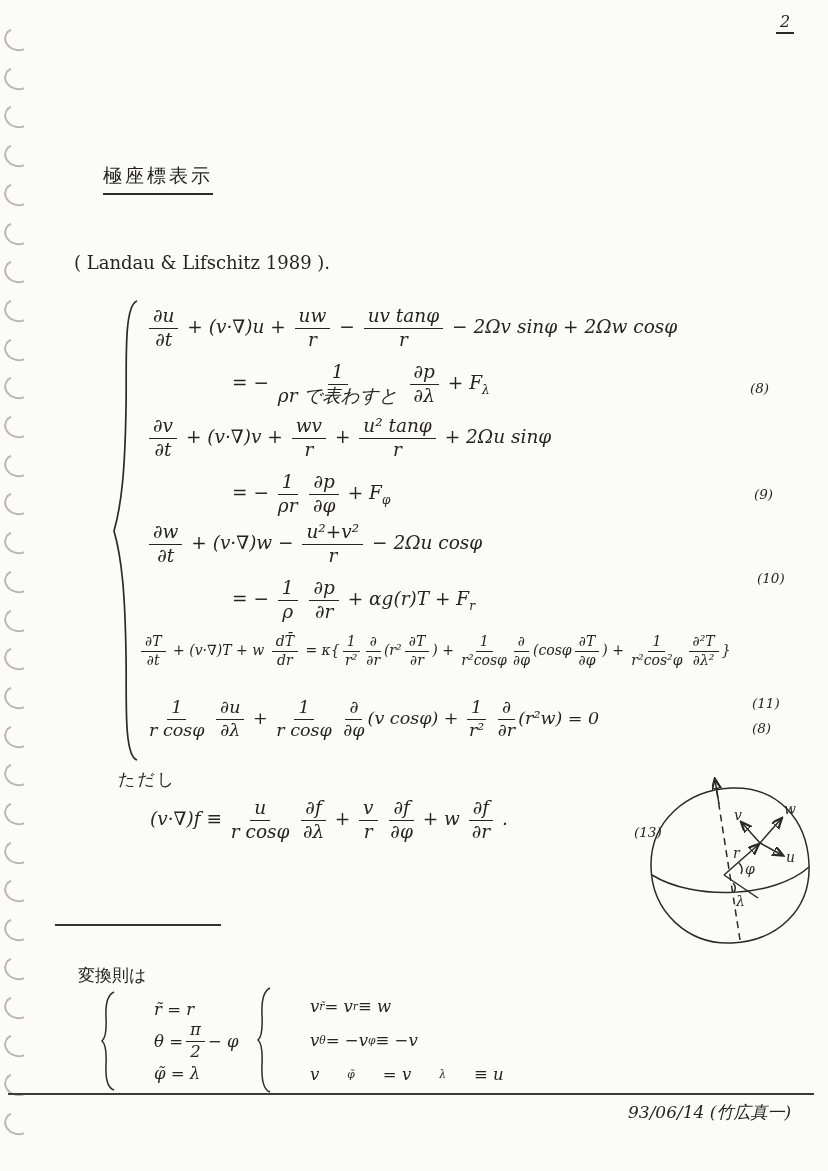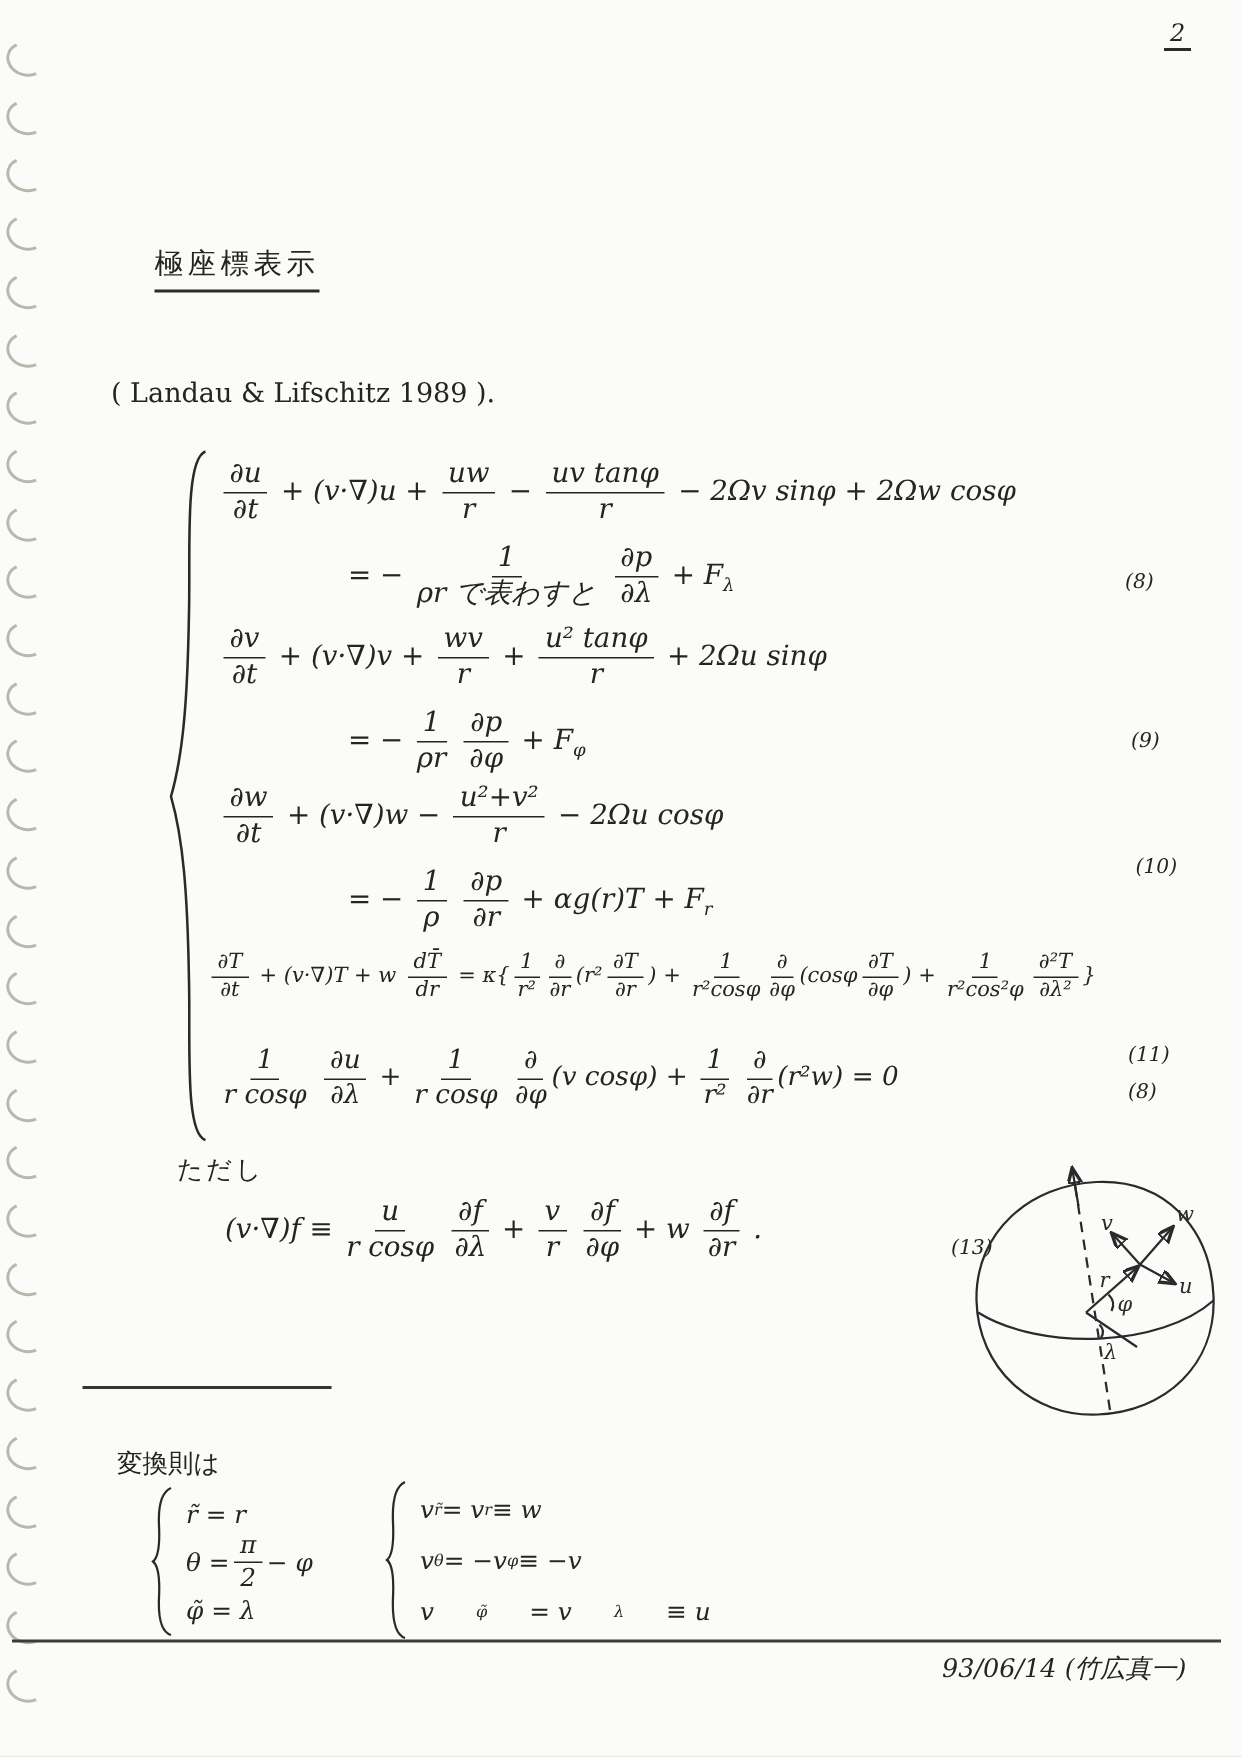--- a/index.html
+++ b/index.html
@@ -41,21 +41,21 @@
   .brace-svg path{stroke:#2a2a2a;stroke-width:1.7;fill:none;}
   .tadashi{position:absolute;left:118px;top:768px;font-size:17px;letter-spacing:2px;}
   .sphere{position:absolute;left:636px;top:772px;}
   .sphere path,.sphere line{stroke:#2a2a2a;stroke-width:1.5;fill:none;}
   .sphere text{font-family:"DejaVu Serif",serif;font-style:italic;font-size:14px;fill:#2a2a2a;}
   .fn-rule{position:absolute;left:55px;top:924px;width:166px;border-top:2px solid #333;}
   .fn-text1{position:absolute;left:46px;top:934px;width:730px;font-size:15.5px;}
   .fn-text2{position:absolute;left:78px;top:964px;font-size:17px;}
   .rules{position:absolute;display:flex;align-items:center;gap:8px;}
   .rbrace path{stroke:#2a2a2a;stroke-width:1.5;fill:none;}
-  .rcol .rule-line{font-family:"DejaVu Serif",serif;font-style:italic;font-size:16.5px;height:32px;display:flex;align-items:center;white-space:nowrap;}
+  .rcol .rule-line{font-family:"DejaVu Serif",serif;font-style:italic;font-size:16.5px;height:32px;display:flex;align-items:center;white-space:nowrap;margin-left:30px;}
   .bottom-rule{position:absolute;left:8px;top:1093px;width:806px;border-top:2.5px solid #3b3b3b;}
   .signature{position:absolute;left:628px;top:1101px;font-size:17px;font-family:"DejaVu Serif",serif;font-style:italic;white-space:nowrap;}
 </style>
 </head>
 <body>
 
 <div class="page">
 
   <div id="binding">
       <span class="hole" style="top: 28px;"></span>

